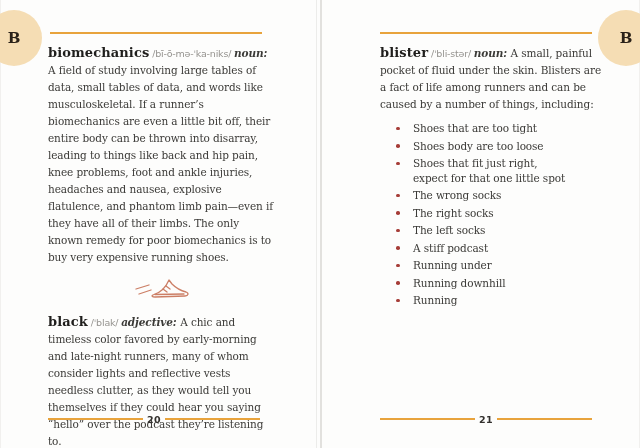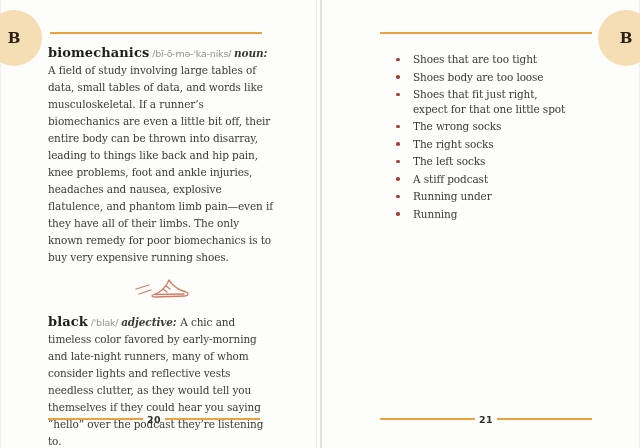--- a/index.html
+++ b/index.html
@@ -120,30 +120,32 @@
     </div>
   </section>
 
   <section class="page right">
     <div class="tab tab-right">
       <span>B</span>
     </div>
     <div class="rule-top"></div>
 
     <div class="col">
+      <p class="entry"><span class="headword">blister</span><span class="pron"> /ˈbli-stər/ </span><span class="seg-pos">noun: </span><span class="seg-body">A small, painful pocket of fluid under the skin. Blisters are a fact of life among runners and can be caused by a number of things, including:</span></p>
       <ul class="causes">
           <li>Shoes that are too tight</li>
           <li>Shoes body are too loose</li>
           <li>Shoes that fit just right,
 expect for that one little spot</li>
           <li>The wrong socks</li>
           <li>The right socks</li>
           <li>The left socks</li>
           <li>A stiff podcast</li>
           <li>Running under</li>
+          <li>Running downhill</li>
           <li>Running</li>
         </ul>
     </div>
 
     <div class="footer">
       <span class="fline"></span>
       <span class="page-num">21</span>
       <span class="fline"></span>
     </div>
   </section>

